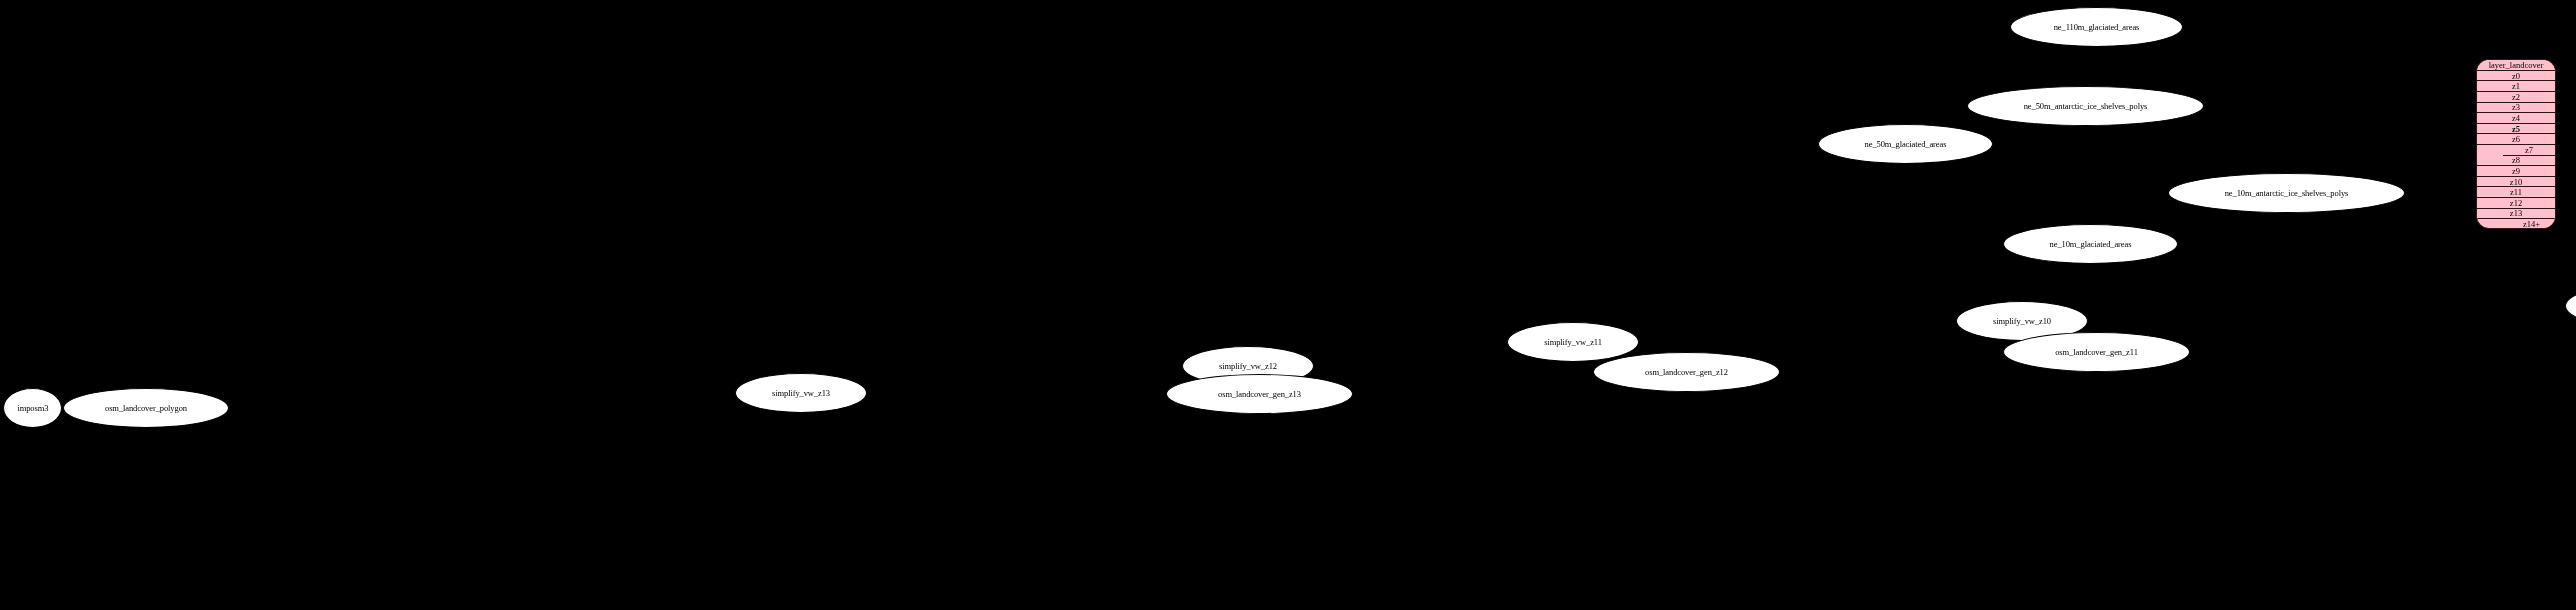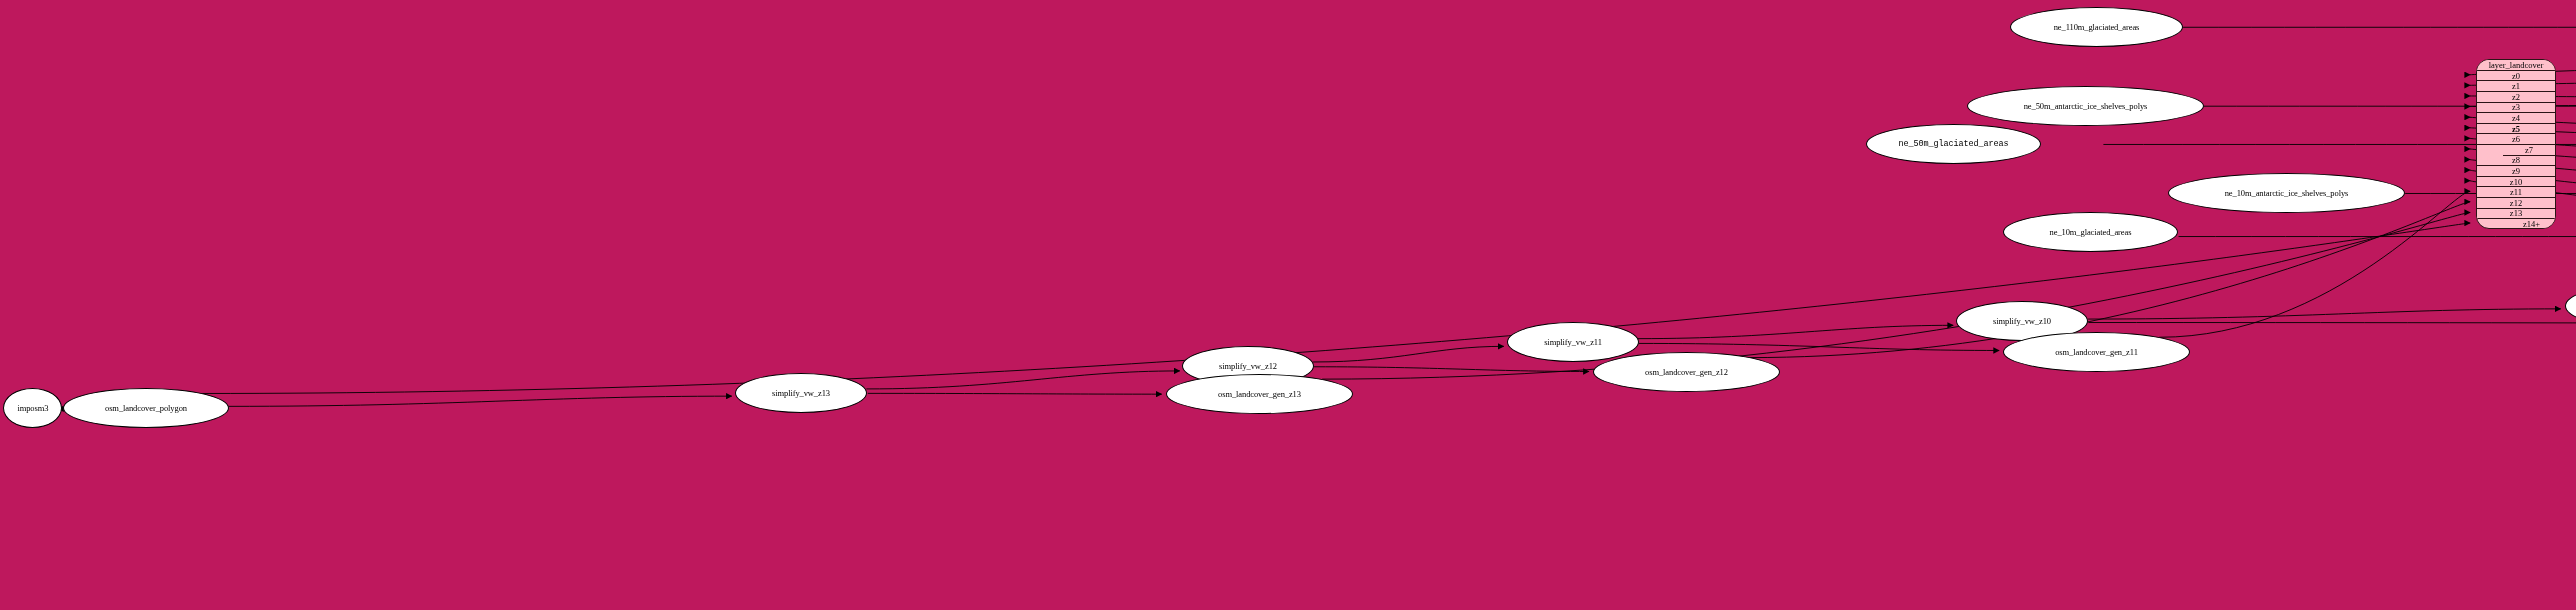--- a/index.html
+++ b/index.html
@@ -7,21 +7,21 @@
     padding: 0;
     background: #ffffff;
   }
   body {
     font-family: "Liberation Serif", "DejaVu Serif", serif;
   }
   #canvas {
     position: relative;
     width: 2576px;
     height: 611px;
-    background: #be185d;
+    background: #000000;
     overflow: hidden;
     text-align: right;
   }
   #edges {
     position: absolute;
     left: 0;
     top: 0;
     width: 2576px;
     height: 611px;
     pointer-events: none;
@@ -130,27 +130,27 @@
         <path d="M 2322.0 665.8 C 3435.8 665.8, 4307.0 373.1, 4338.0 373.1" marker-end="url(#arrow)"></path>
       </g>
   </svg>
   <div id="node-layer">
       <div class="node" style="left: 2010px; top: 6.8px; width: 173px; height: 40px;">
         <span>ne_110m_glaciated_areas</span>
       </div>
       <div class="node" style="left: 1967px; top: 86px; width: 237px; height: 40px;">
         <span>ne_50m_antarctic_ice_shelves_polys</span>
       </div>
-      <div class="node" style="left: 1866px; top: 124px; width: 175px; height: 40px; font-family: Liberation Mono, monospace;">
+      <div class="node" style="left: 1818px; top: 124px; width: 175px; height: 40px;">
         <span>ne_50m_glaciated_areas</span>
       </div>
       <div class="node" style="left: 2168px; top: 173px; width: 237px; height: 40px;">
         <span>ne_10m_antarctic_ice_shelves_polys</span>
       </div>
-      <div class="node" style="left: 2003px; top: 212px; width: 175px; height: 40px;">
+      <div class="node" style="left: 2003px; top: 224px; width: 175px; height: 40px;">
         <span>ne_10m_glaciated_areas</span>
       </div>
       <div class="node" style="left: 2565px; top: 286px; width: 123px; height: 40px;"></div>
       <div class="node" style="left: 1956px; top: 301px; width: 132px; height: 40px;">
         <span>simplify_vw_z10</span>
       </div>
       <div class="node" style="left: 1507px; top: 322px; width: 132px; height: 40px;">
         <span>simplify_vw_z11</span>
       </div>
       <div class="node" style="left: 2003px; top: 332px; width: 187px; height: 40px;">

